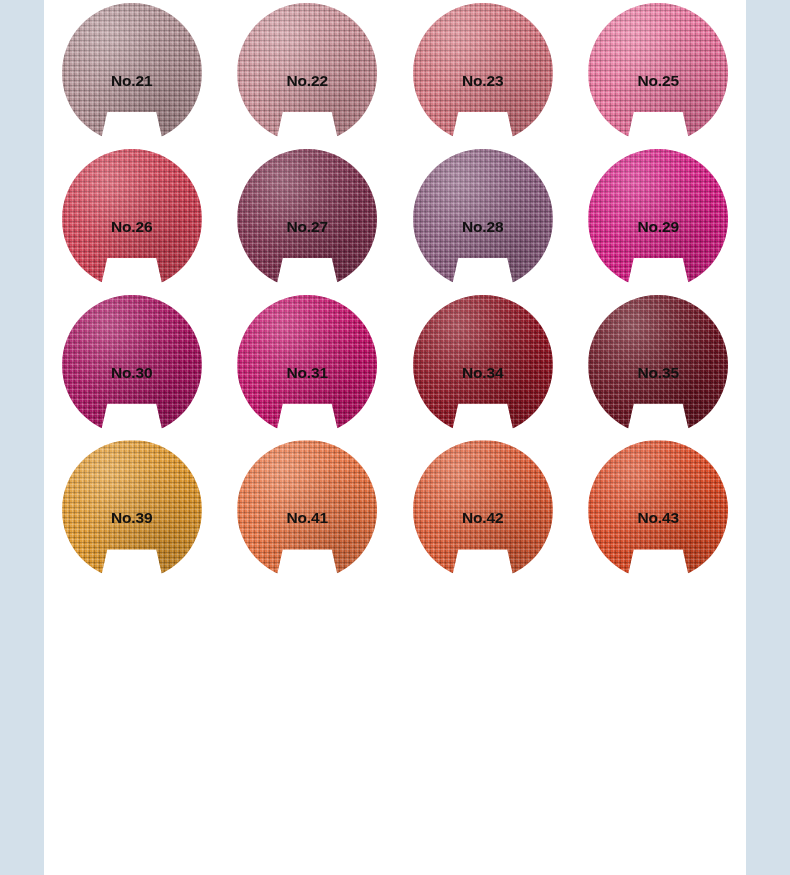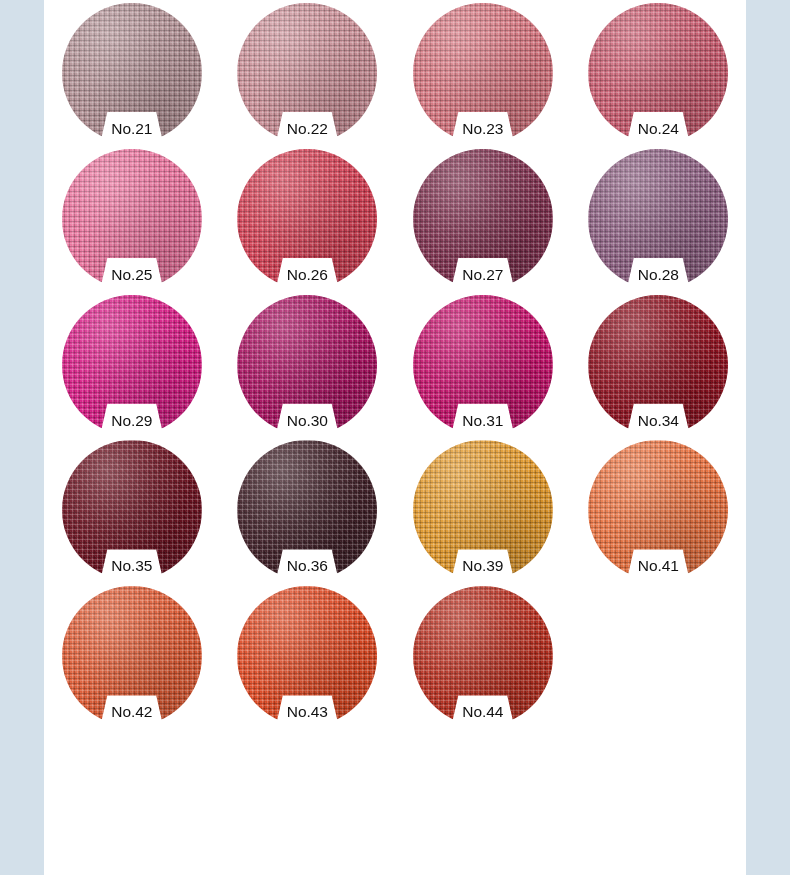--- a/index.html
+++ b/index.html
@@ -116,24 +116,23 @@
       radial-gradient(ellipse at 72% 88%,
         rgba(0,0,0,0.16) 0%,
         rgba(0,0,0,0.00) 58%);
   }
 
   .swatch-label {
     position: absolute;
     left: 50%;
     transform: translateX(-50%);
     top: 50%;
-    margin-top: 48px;
     font-family: "Liberation Sans", sans-serif;
     font-size: 15.5px;
-    font-weight: 400;
+    font-weight: 700;
     color: #111111;
     letter-spacing: -0.1px;
     white-space: nowrap;
     line-height: 1;
   }
 </style>
 </head>
 <body>
 
 <div id="page">
@@ -162,28 +161,20 @@
         <div class="swatch-cell">
           <div class="disc">
             <div class="fill" style="background: rgb(212, 115, 125);"></div>
             <div class="weave"></div>
             <div class="shade"></div>
           </div>
           <div class="swatch-label">No.23</div>
         </div>
         <div class="swatch-cell">
           <div class="disc">
-            <div class="fill" style="background: rgb(200, 90, 110);"></div>
-            <div class="weave"></div>
-            <div class="shade"></div>
-          </div>
-          <div class="swatch-label">No.24</div>
-        </div>
-        <div class="swatch-cell">
-          <div class="disc">
             <div class="fill" style="background: rgb(232, 113, 155);"></div>
             <div class="weave"></div>
             <div class="shade"></div>
           </div>
           <div class="swatch-label">No.25</div>
         </div>
         <div class="swatch-cell">
           <div class="disc">
             <div class="fill" style="background: rgb(209, 62, 82);"></div>
             <div class="weave"></div>
@@ -242,28 +233,20 @@
         <div class="swatch-cell">
           <div class="disc">
             <div class="fill" style="background: rgb(107, 18, 32);"></div>
             <div class="weave"></div>
             <div class="shade"></div>
           </div>
           <div class="swatch-label">No.35</div>
         </div>
         <div class="swatch-cell">
           <div class="disc">
-            <div class="fill" style="background: rgb(64, 32, 40);"></div>
-            <div class="weave"></div>
-            <div class="shade"></div>
-          </div>
-          <div class="swatch-label">No.36</div>
-        </div>
-        <div class="swatch-cell">
-          <div class="disc">
             <div class="fill" style="background: rgb(224, 151, 42);"></div>
             <div class="weave"></div>
             <div class="shade"></div>
           </div>
           <div class="swatch-label">No.39</div>
         </div>
         <div class="swatch-cell">
           <div class="disc">
             <div class="fill" style="background: rgb(232, 113, 63);"></div>
             <div class="weave"></div>
@@ -279,25 +262,17 @@
           </div>
           <div class="swatch-label">No.42</div>
         </div>
         <div class="swatch-cell">
           <div class="disc">
             <div class="fill" style="background: rgb(221, 72, 34);"></div>
             <div class="weave"></div>
             <div class="shade"></div>
           </div>
           <div class="swatch-label">No.43</div>
-        </div>
-        <div class="swatch-cell">
-          <div class="disc">
-            <div class="fill" style="background: rgb(184, 48, 32);"></div>
-            <div class="weave"></div>
-            <div class="shade"></div>
-          </div>
-          <div class="swatch-label">No.44</div>
         </div>
       </div>
   </div>
 
 </div>
 
 </body></html>

